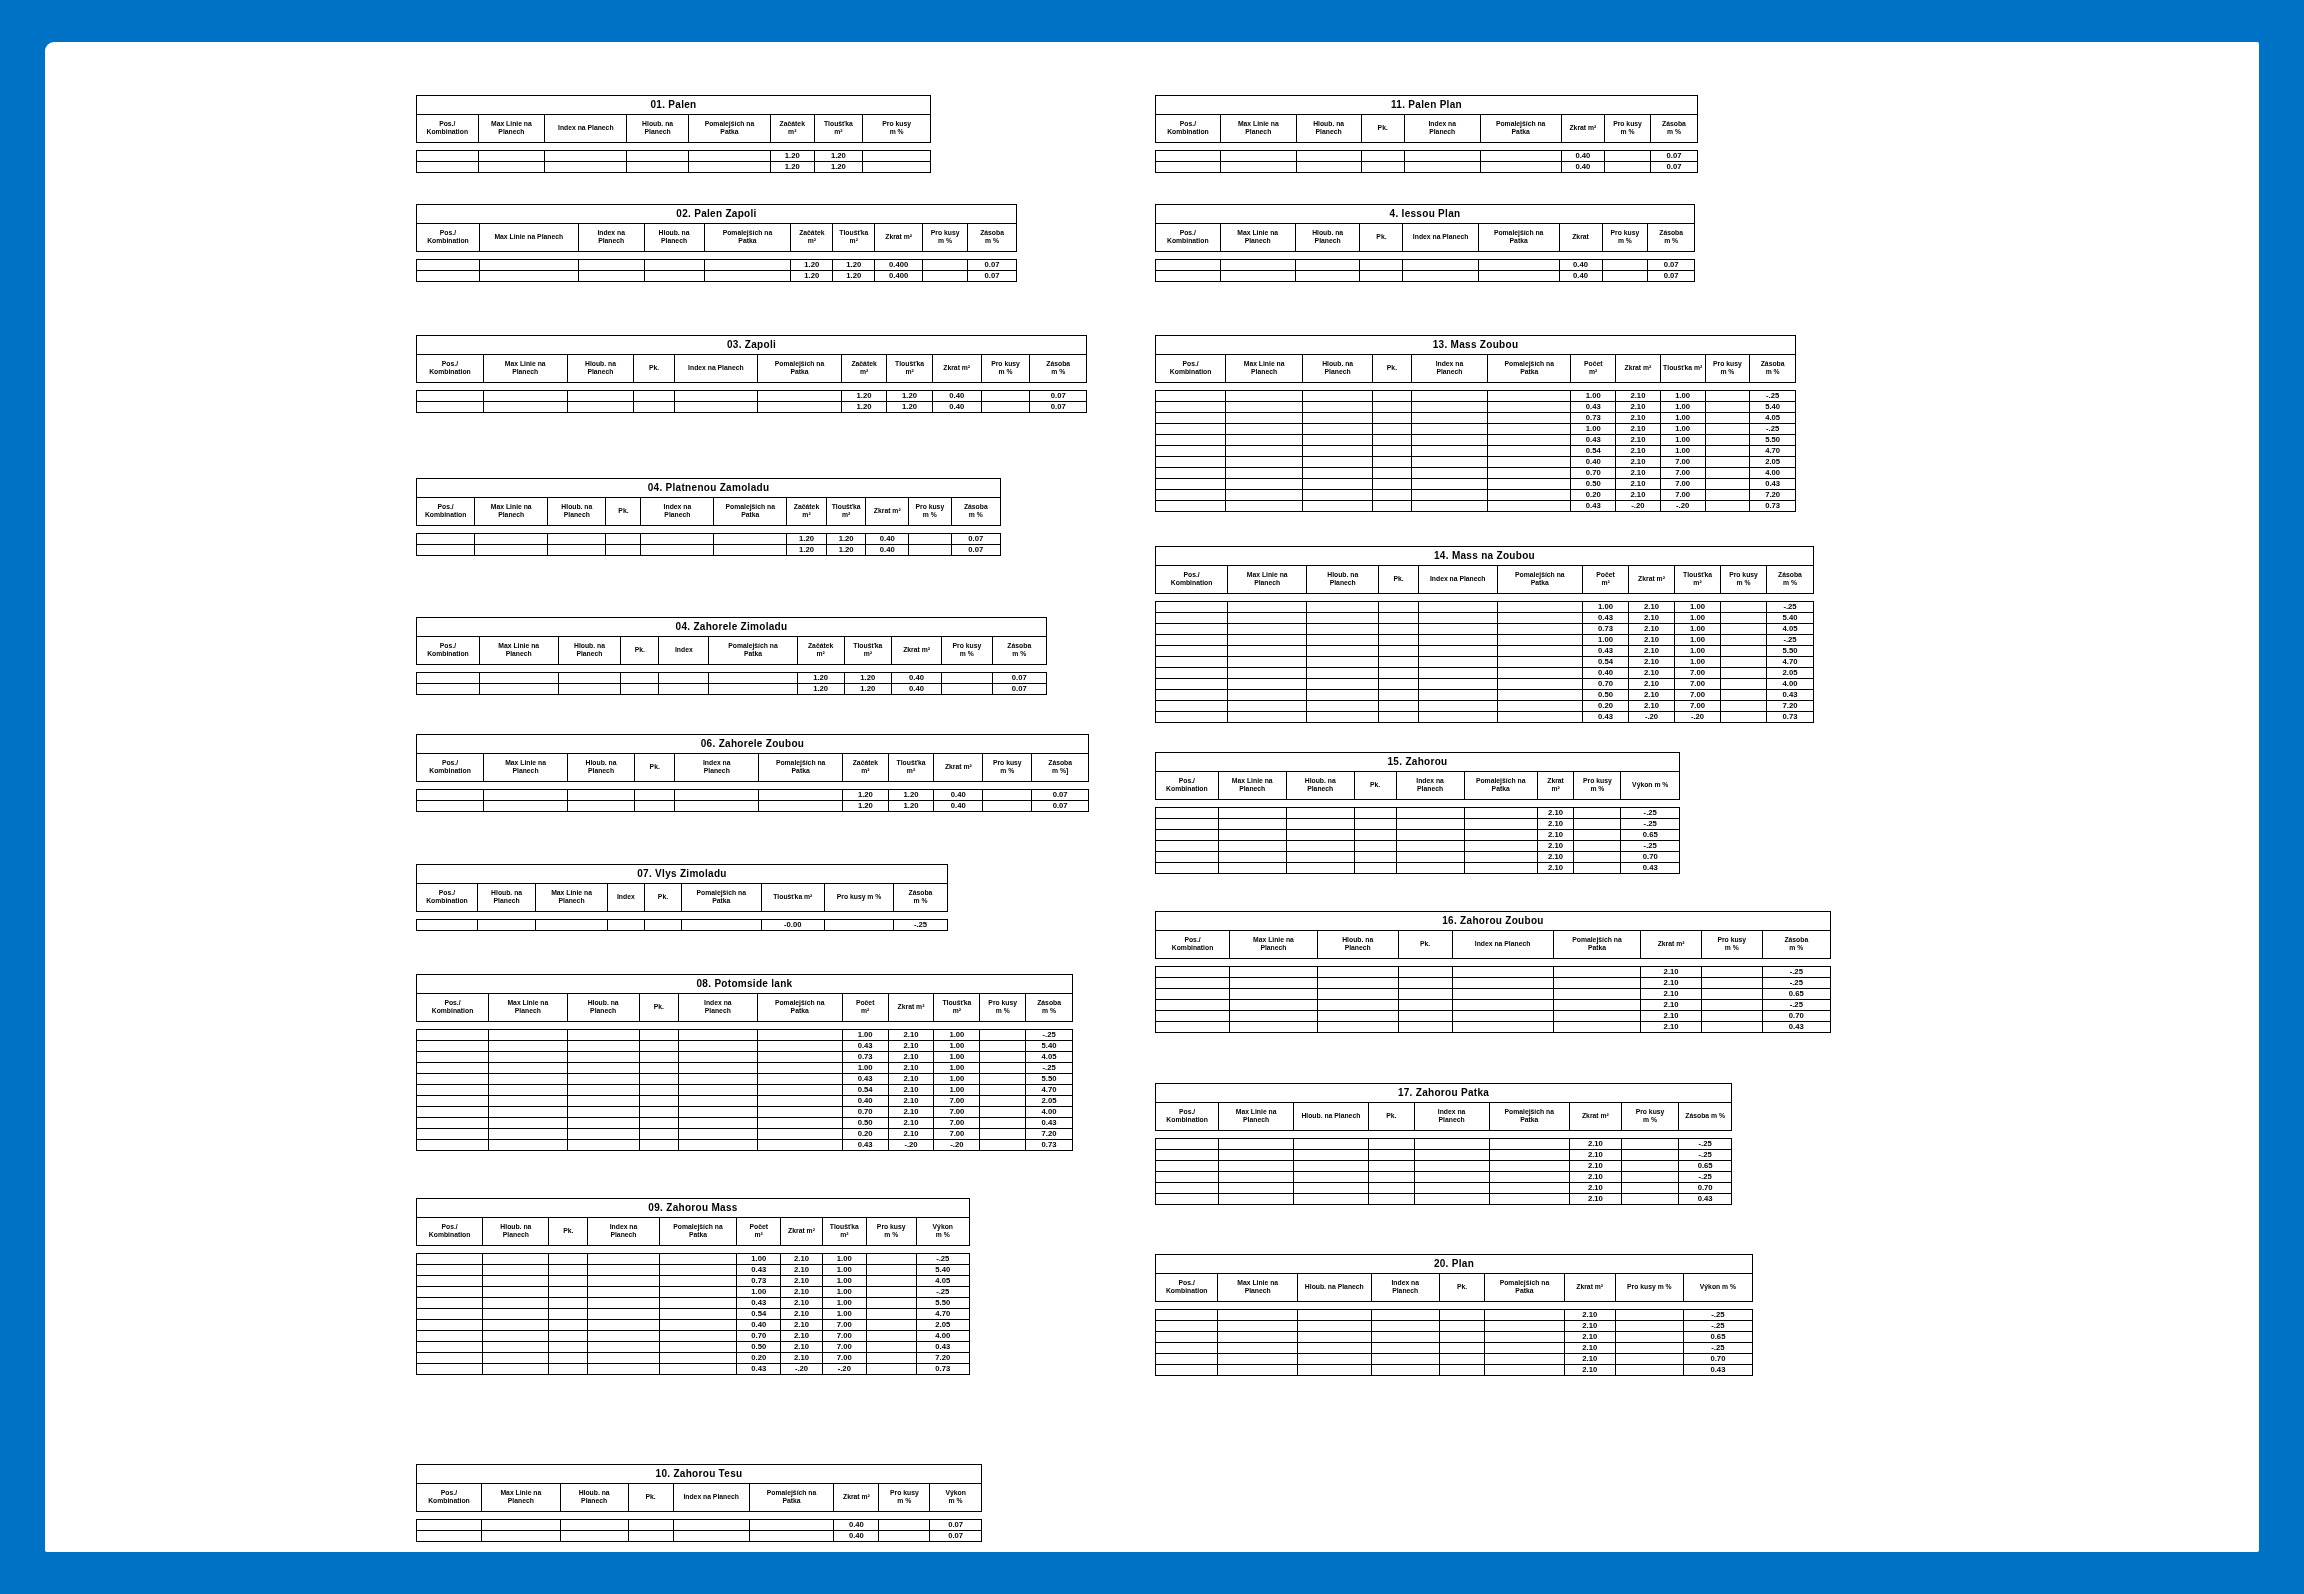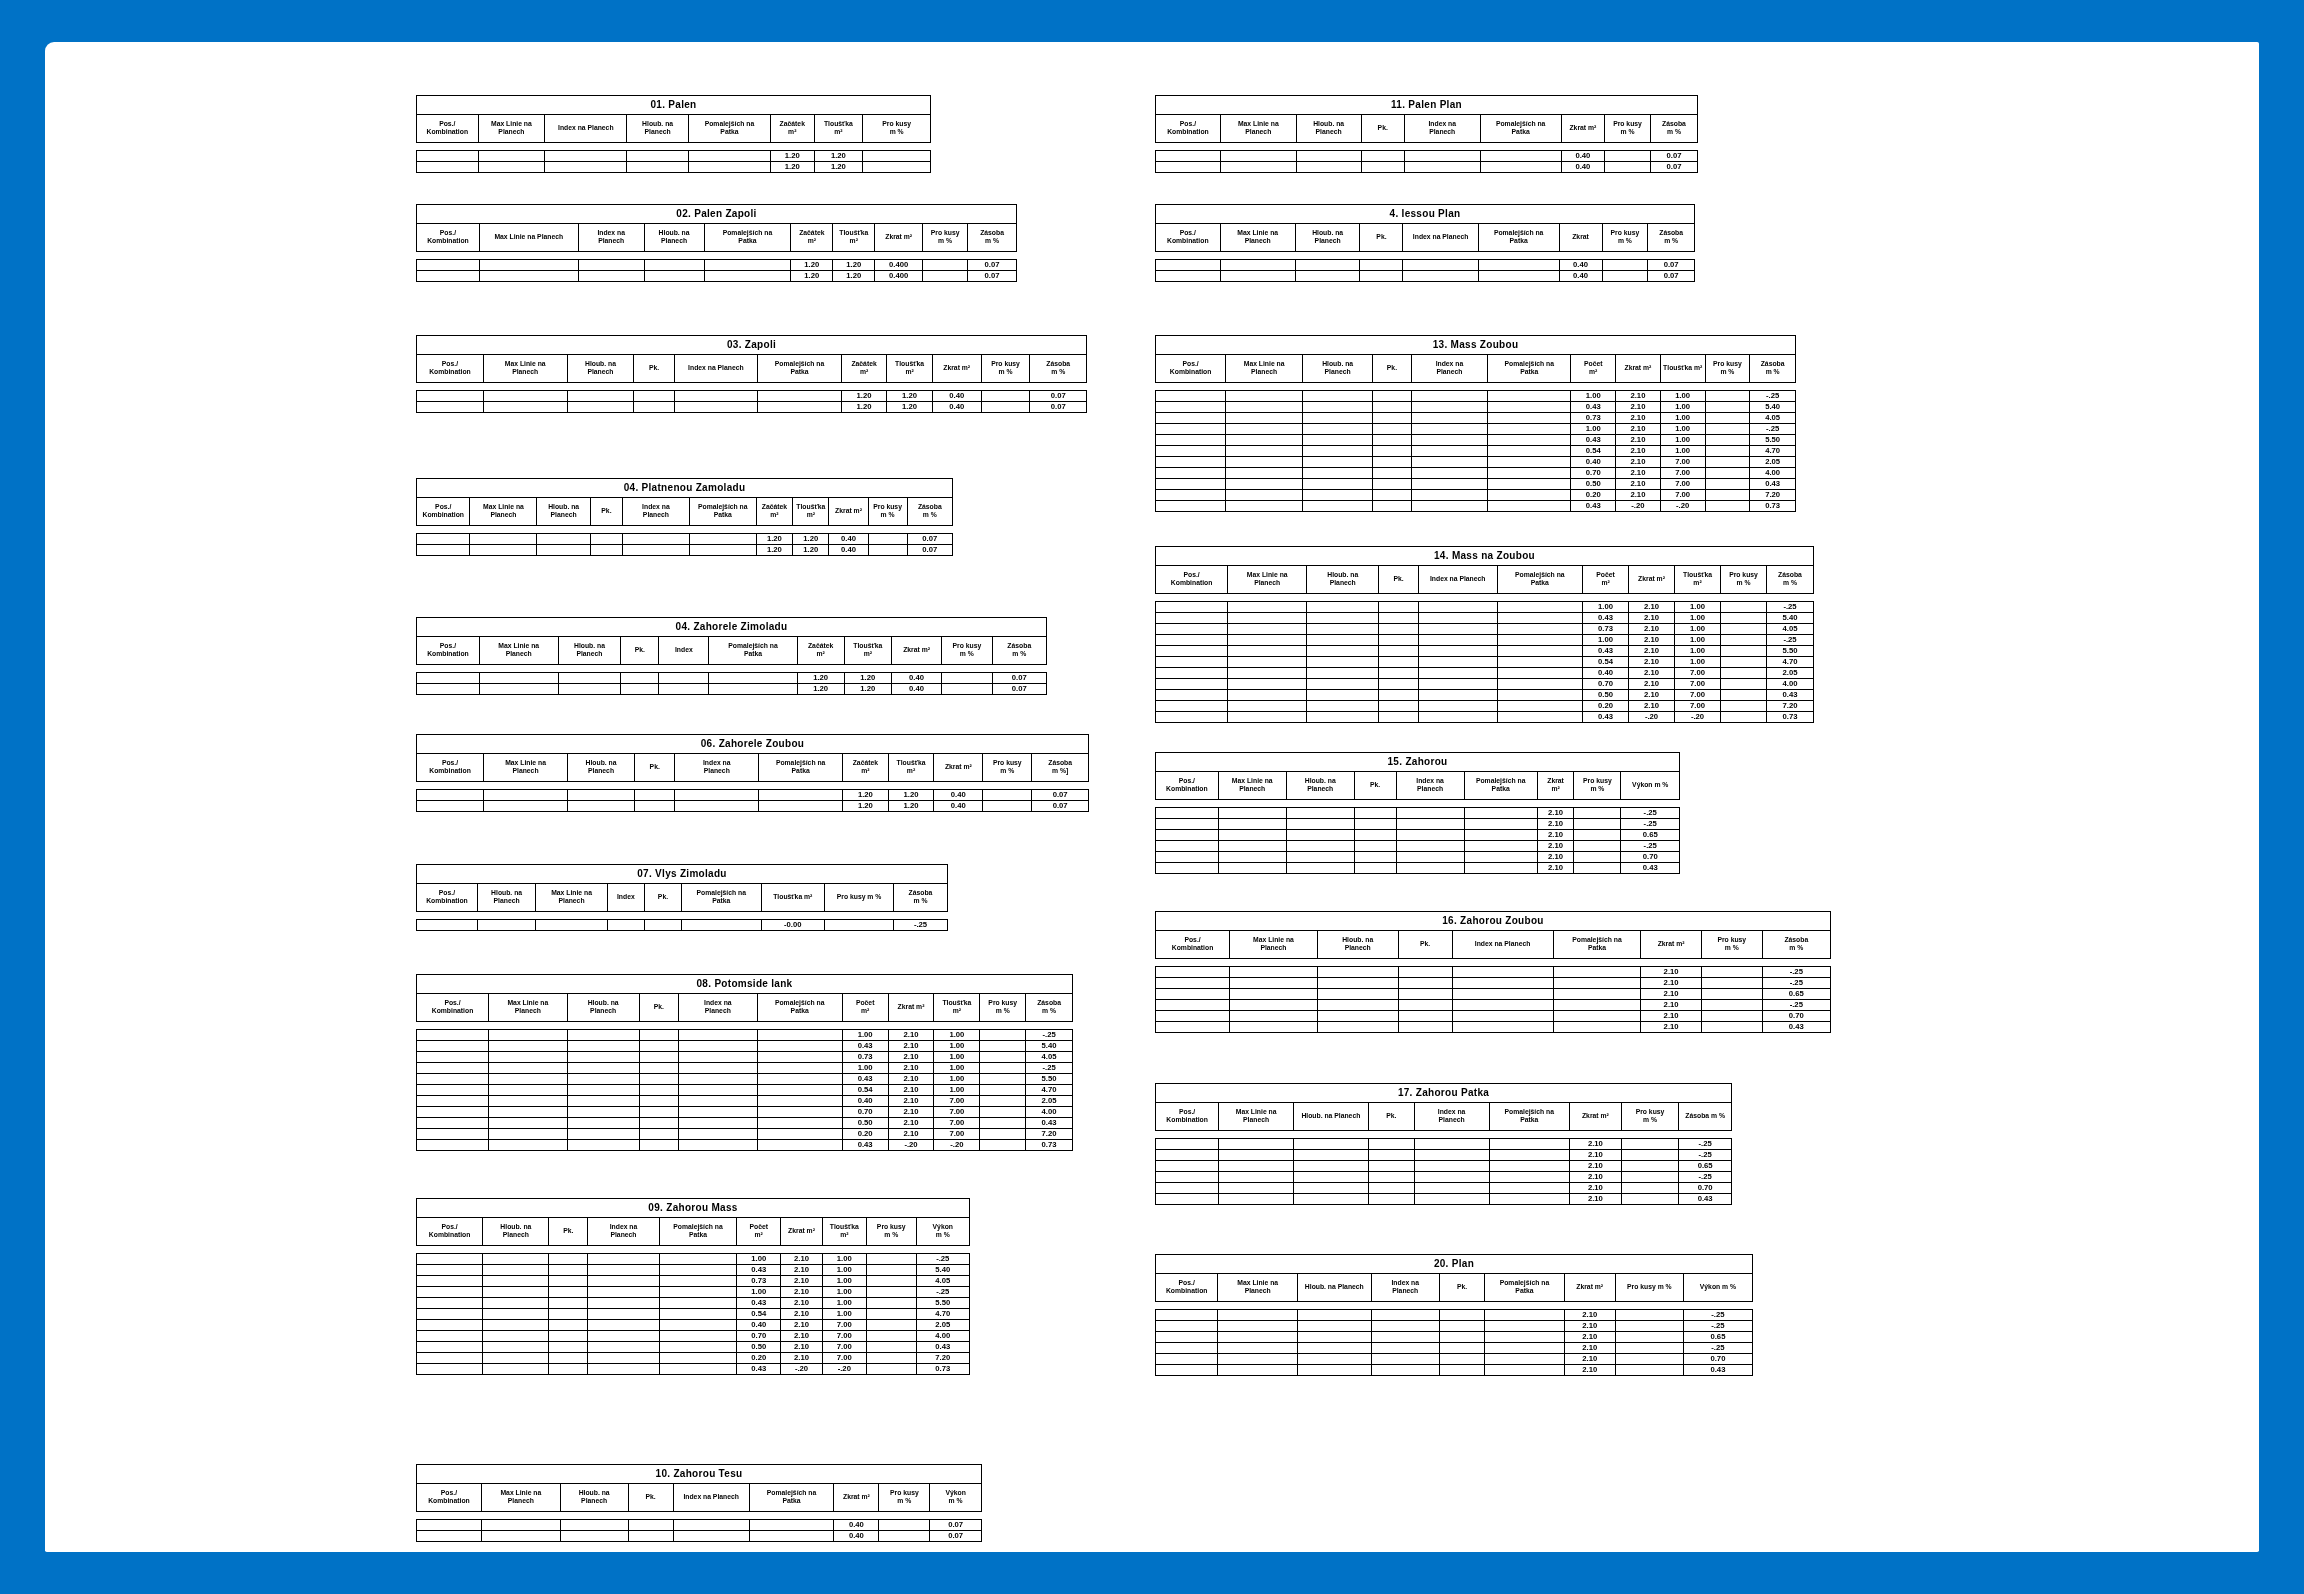--- a/index.html
+++ b/index.html
@@ -187,21 +187,21 @@
             <div class="td"></div>
             <div class="td"></div>
             <div class="td">1.20</div>
             <div class="td">1.20</div>
             <div class="td">0.40</div>
             <div class="td"></div>
             <div class="td">0.07</div>
           </div>
         </div>
       </div>
-      <div class="tbl" style="left: 371px; top: 436px; width: 537px; border-radius: 27px;">
+      <div class="tbl" style="left: 371px; top: 436px; width: 585px; border-radius: 27px;">
         <div class="tbl-head">
           <div class="tbl-title">04. Platnenou Zamoladu</div>
           <div class="tbl-cols" style="grid-template-columns: 10fr 12.5fr 10fr 6fr 12.5fr 12.5fr 6.8fr 6.8fr 7.3fr 7.3fr 8.3fr;">
             <div class="th">Pos./
 Kombination</div>
             <div class="th">Max Linie na
 Planech</div>
             <div class="th">Hloub. na
 Planech</div>
             <div class="th">Pk.</div>

